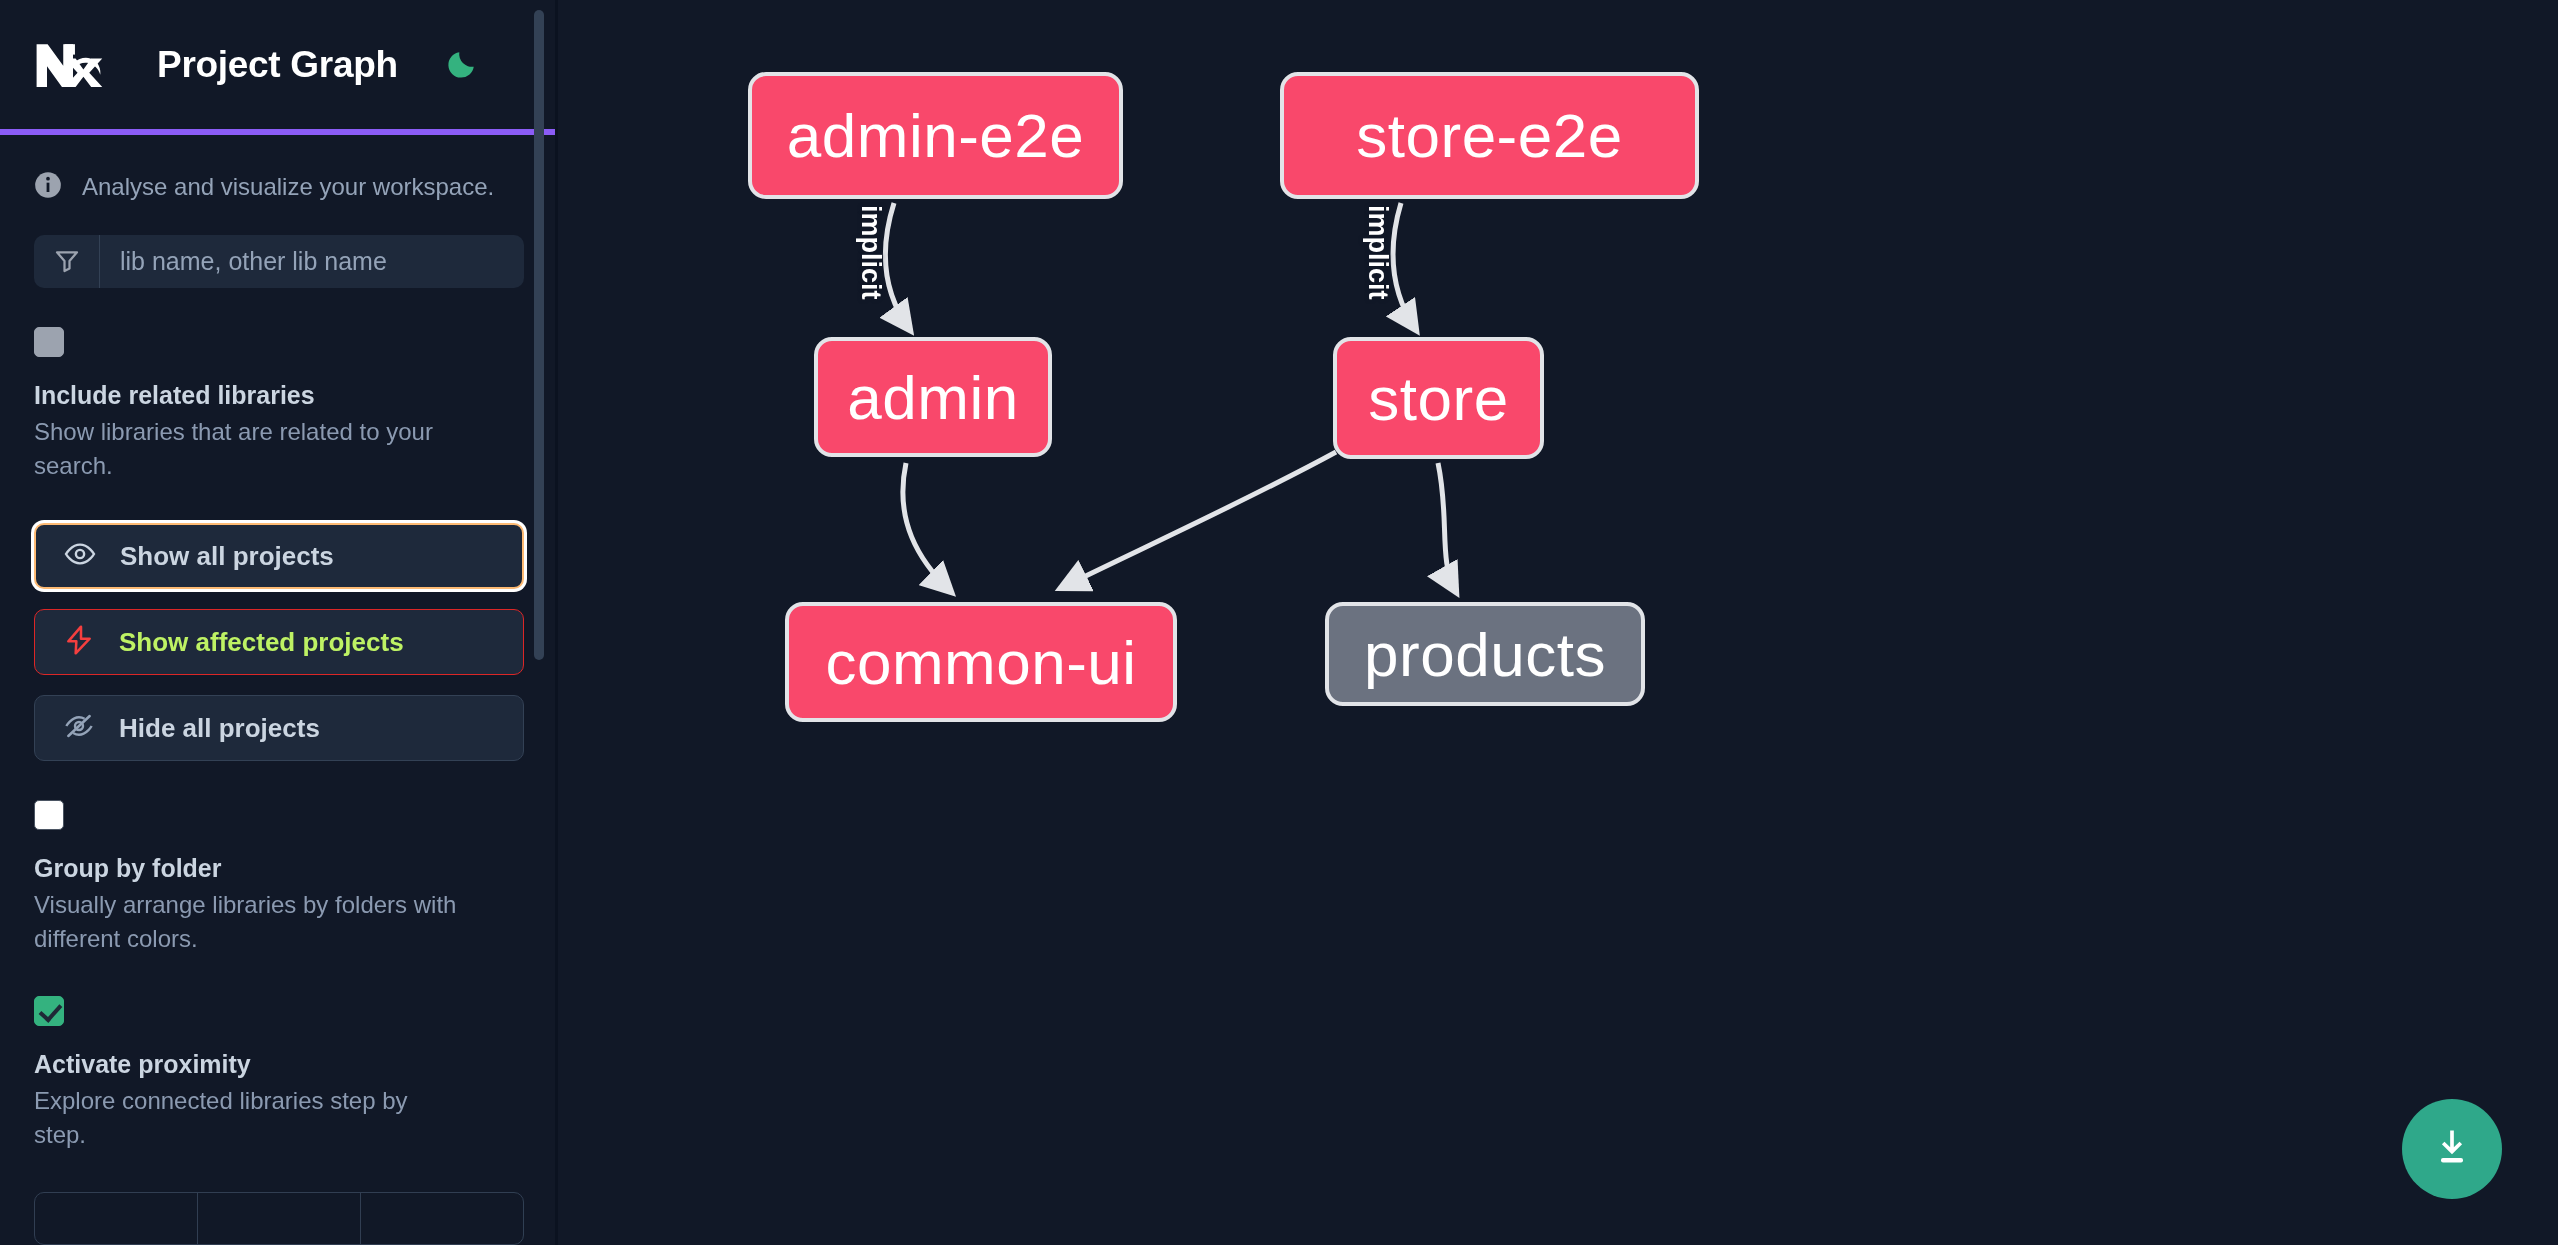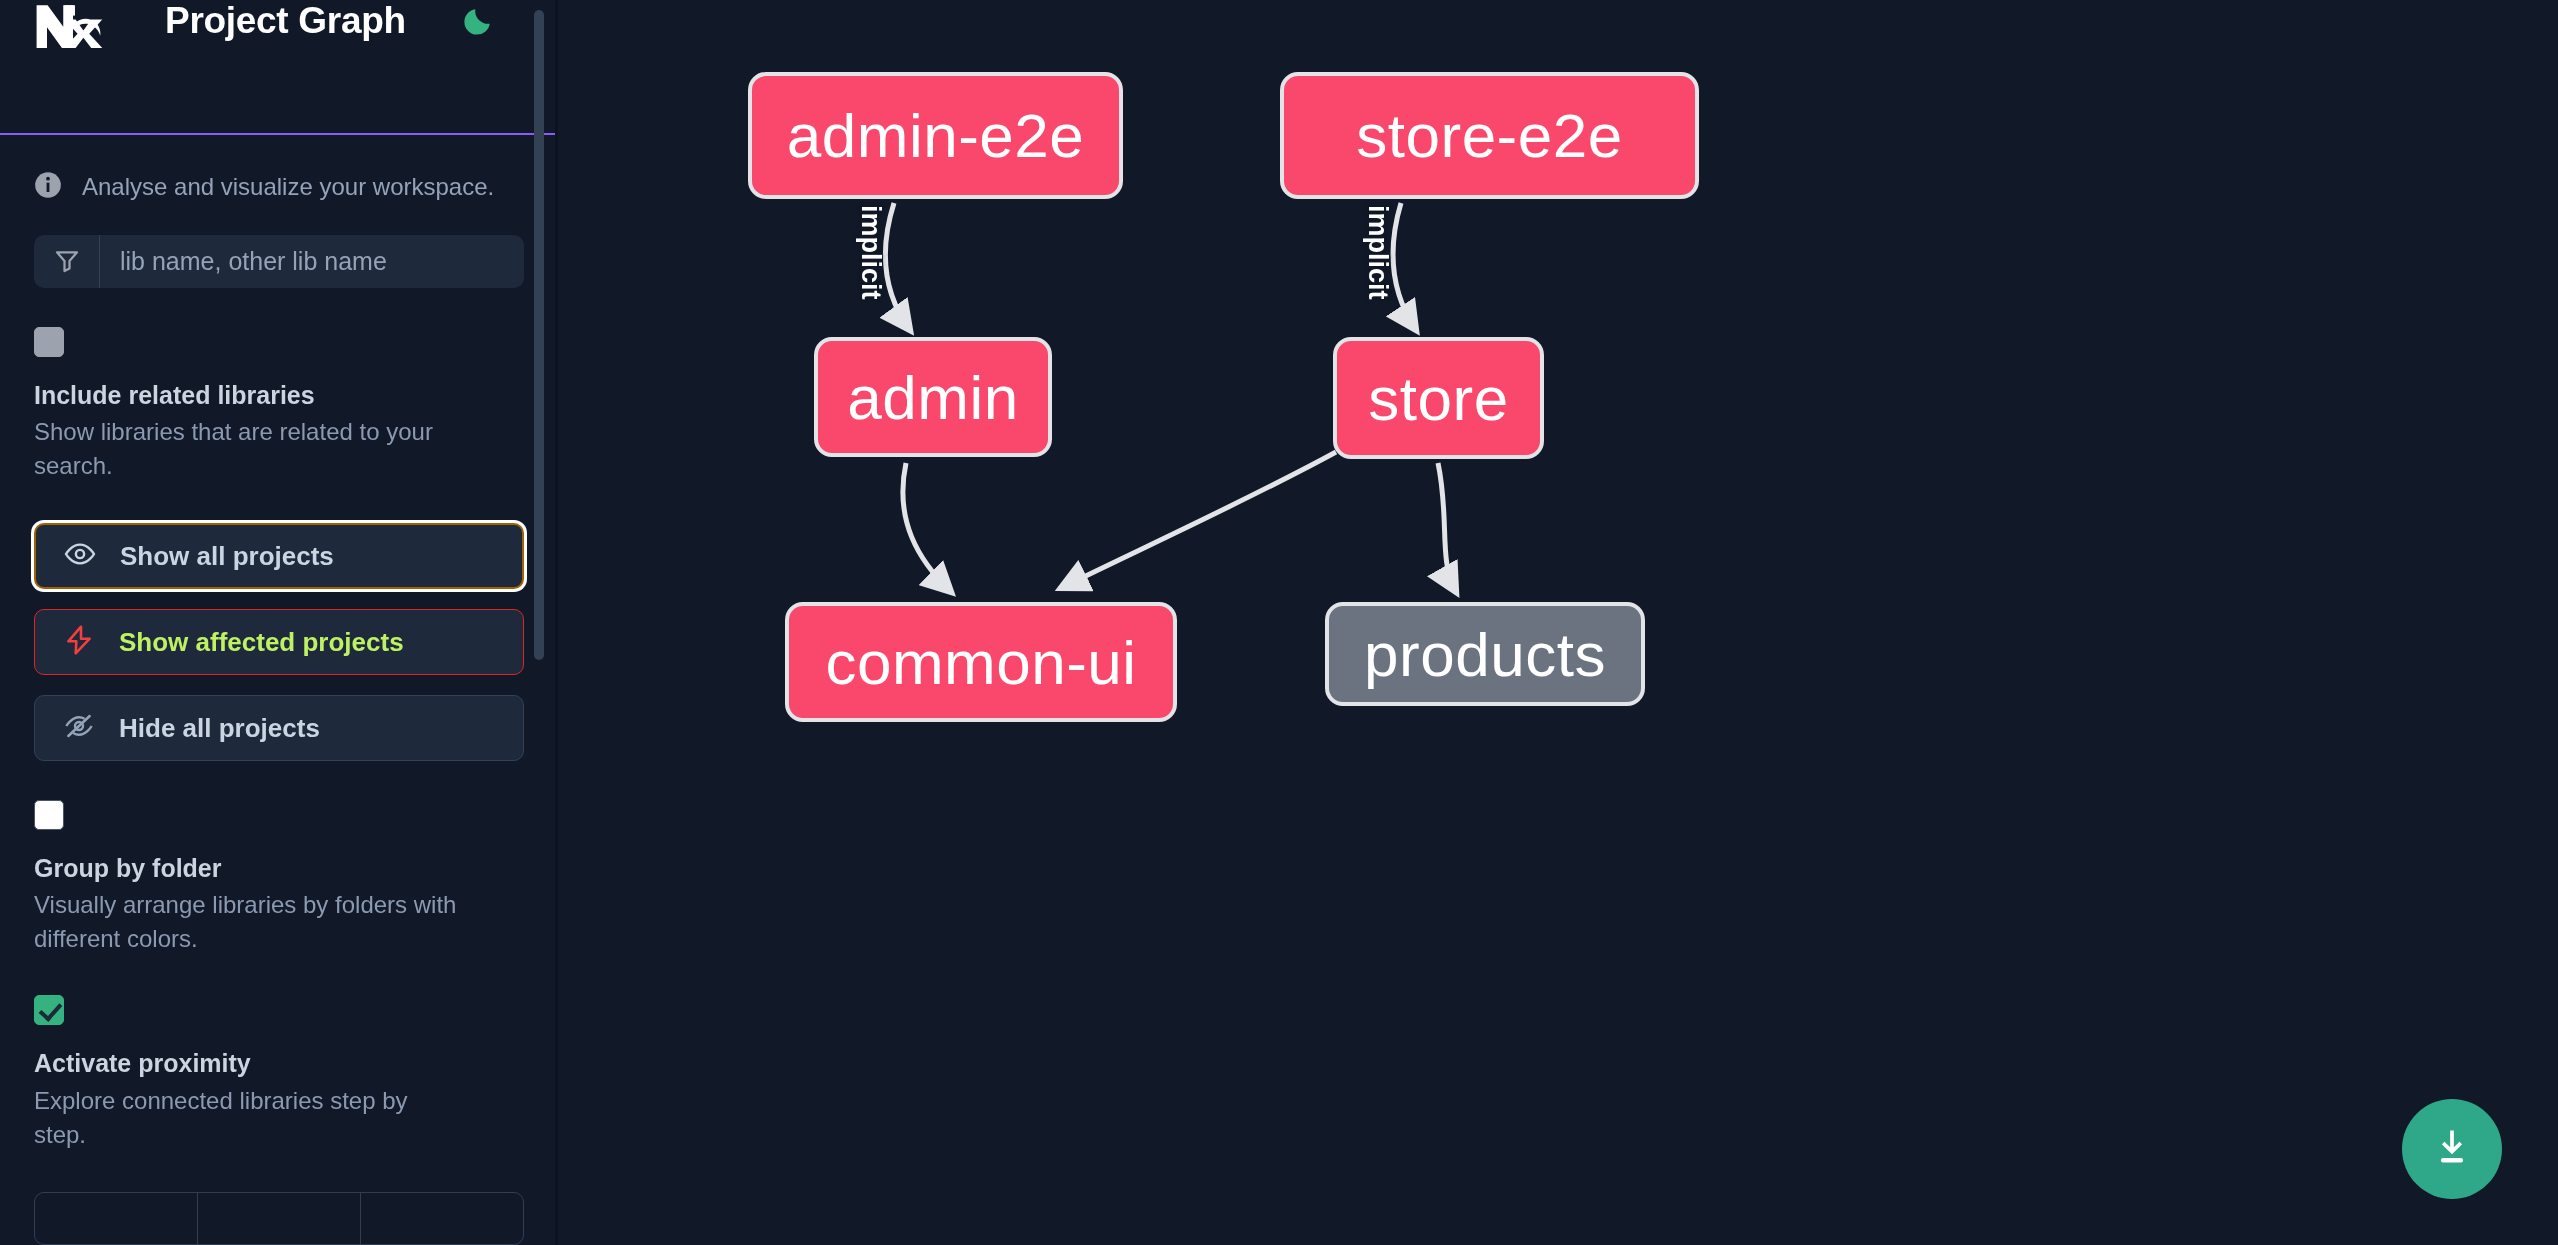--- a/index.html
+++ b/index.html
@@ -23,23 +23,23 @@
   .sidebar-scroll-thumb {
     position: absolute; top: 10px; right: 14px; width: 10px; height: 650px;
     background: #334155; border-radius: 6px;
   }
   .sidebar-edge {
     position: absolute; top: 0; right: 0; width: 3px; height: 1245px;
     background: #0b1220;
   }
 
   .brand {
-    height: 168px; display: flex; 
-    padding: 0 34px; gap: 11px;
-    border-bottom: 2px solid #8b5cf6;
+    height: 168px; display: flex; align-items: center;
+    padding: 0 34px; gap: 3px;
+    border-bottom: 6px solid #8b5cf6;
   }
   .nx-logo { width: 78px; height: 52px; flex: 0 0 78px; }
   .brand-title {
     color: #ffffff; font-size: 37px; font-weight: 600;
     margin-left: 42px; letter-spacing: -0.3px; white-space: nowrap;
   }
   .theme-toggle {
     margin-left: 38px; width: 44px; height: 44px; display: flex;
     align-items: center; justify-content: center; cursor: pointer;
   }
@@ -86,21 +86,21 @@
 
   .btn-group { margin: 40px 34px 0 34px; display: flex; flex-direction: column; gap: 20px; }
   .btn {
     height: 66px; border-radius: 10px; display: flex; align-items: center;
     gap: 24px; padding: 0 28px; cursor: pointer;
     background: #1e293b;
     border: 1px solid #334155;
   }
   .btn-label { font-size: 26px; font-weight: 600; white-space: nowrap; }
   .btn.primary {
-    border: 2px solid #a16207;
+    border: 2px solid #fdba74;
     box-shadow: 0 0 0 3px #ffffff;
   }
   .btn.primary .btn-label { color: #cbd5e1; }
   .btn.danger { border: 1px solid #dc2626; }
   .btn.danger .btn-label { color: #bef264; }
   .btn.neutral .btn-label { color: #cbd5e1; }
 
   .divider-bottom {
     margin: 40px 34px 0 34px; height: 66px; border: 1px solid #334155;
     border-radius: 10px; display: flex; opacity: 0.95;

